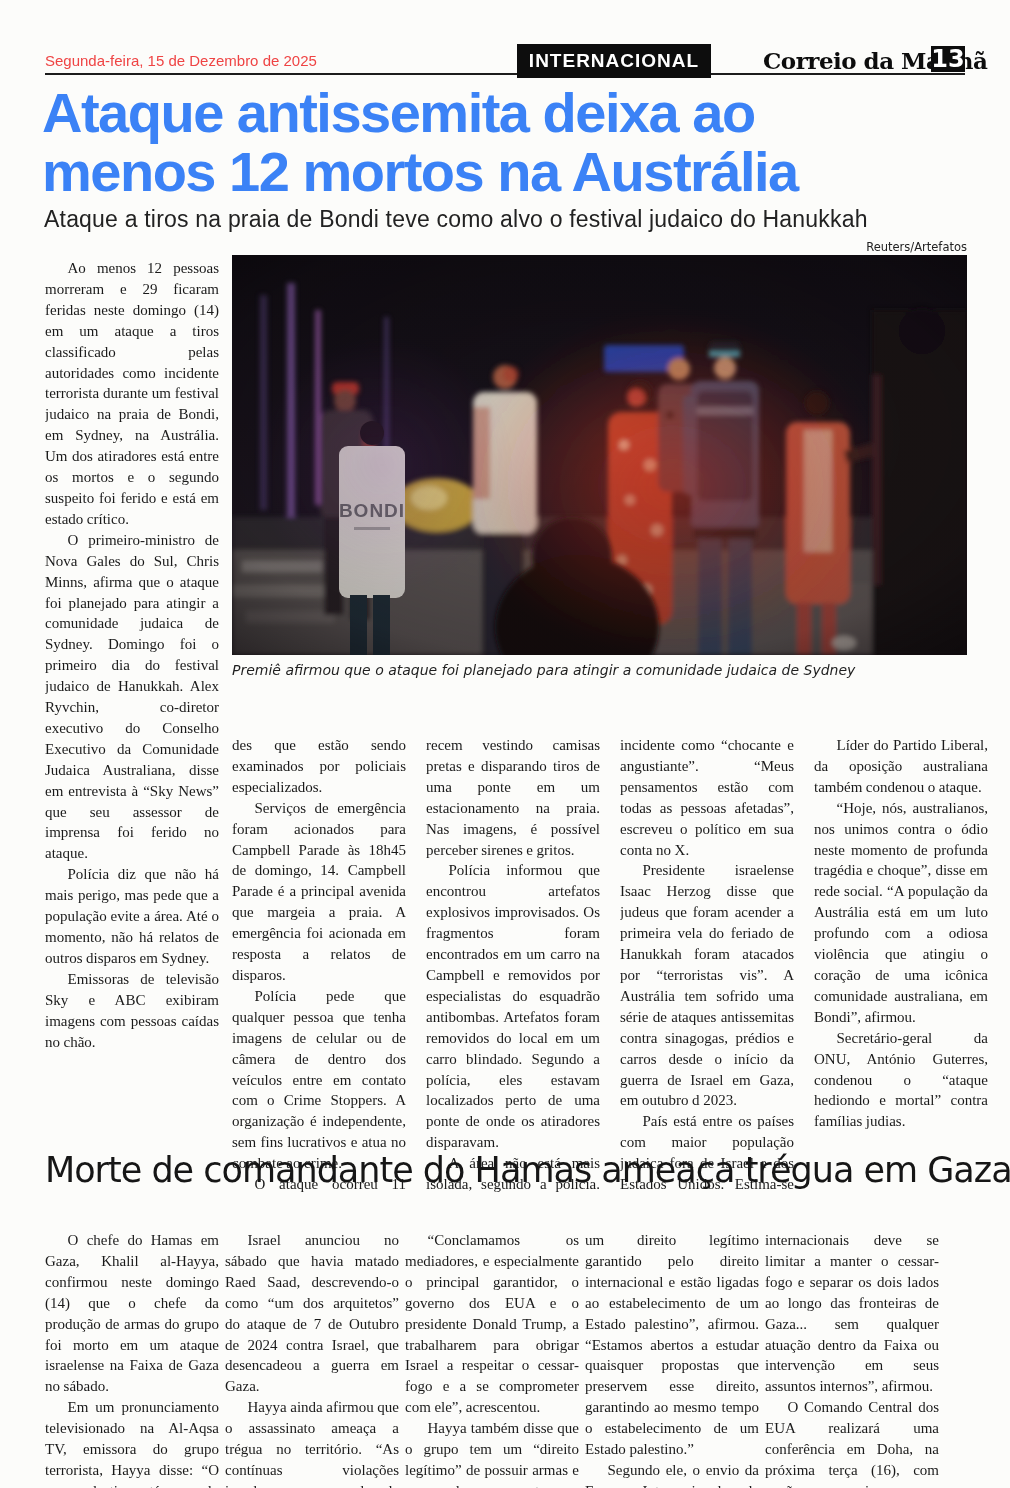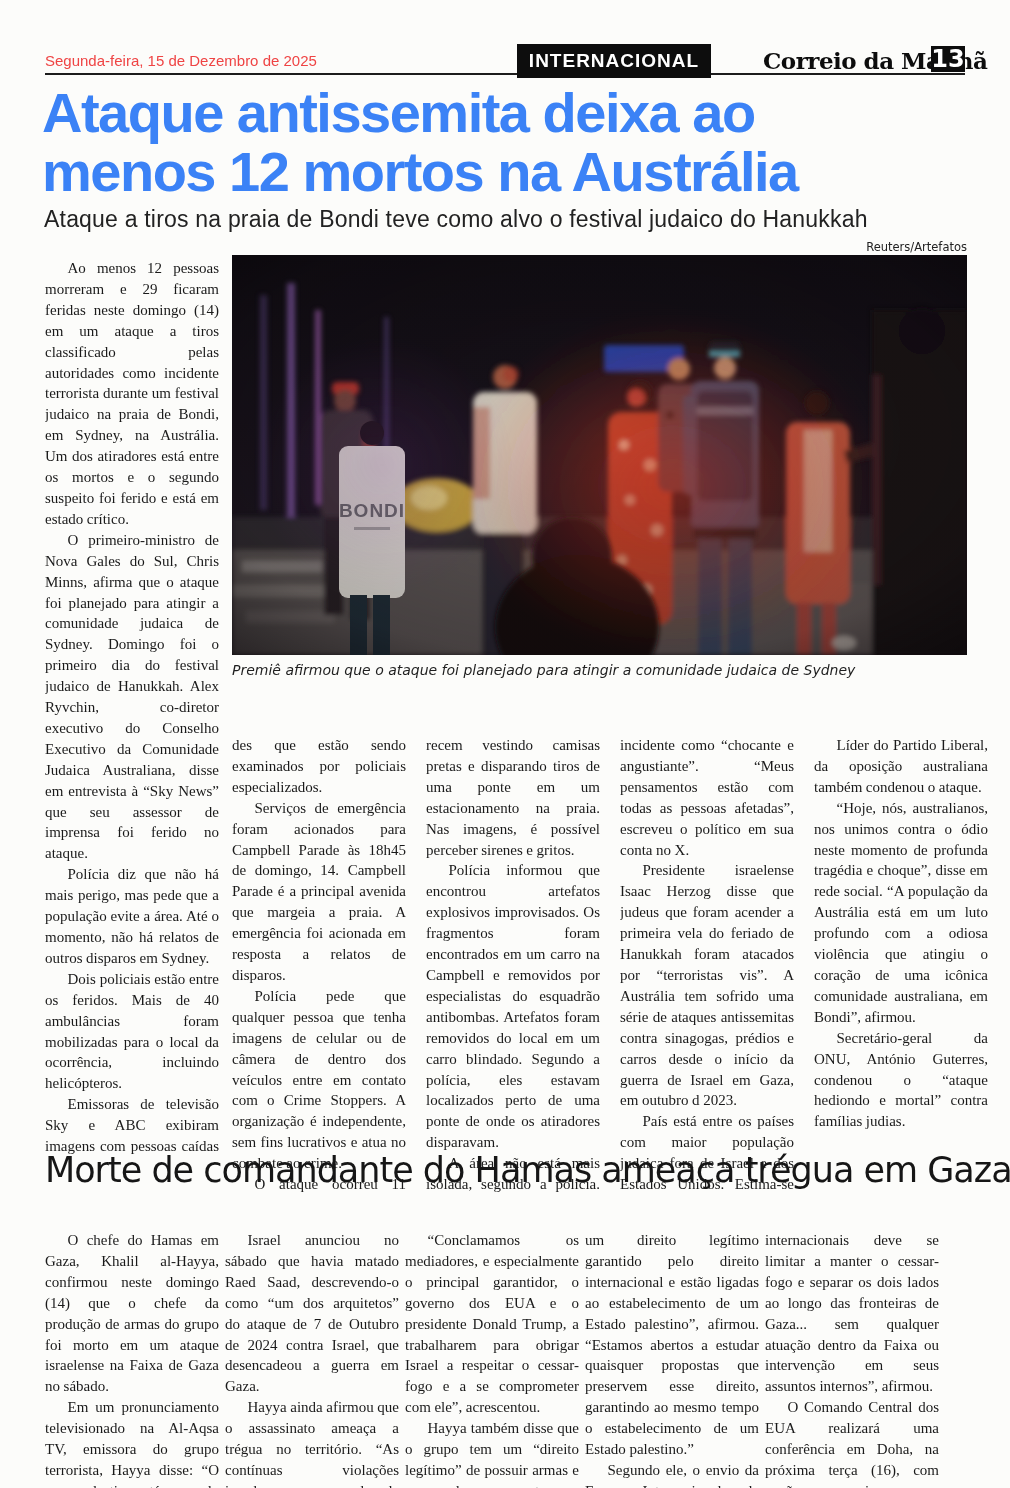--- a/index.html
+++ b/index.html
@@ -172,21 +172,20 @@
         <rect x="0" y="0" width="735" height="400" fill="url(#vig)"></rect>
       </svg>
     </div>
 
     <div class="caption">Premiê afirmou que o ataque foi planejado para atingir a comunidade judaica de Sydney</div>
 
     <div class="col1 bodytext">
         <p>Ao menos 12 pessoas morreram e 29 ficaram feridas neste domingo (14) em um ataque a tiros classificado pelas autoridades como incidente terrorista durante um festival judaico na praia de Bondi, em Sydney, na Austrália. Um dos atiradores está entre os mortos e o segundo suspeito foi ferido e está em estado crítico.</p>
         <p>O primeiro-ministro de Nova Gales do Sul, Chris Minns, afirma que o ataque foi planejado para atingir a comunidade judaica de Sydney. Domingo foi o primeiro dia do festival judaico de Hanukkah. Alex Ryvchin, co-diretor executivo do Conselho Executivo da Comunidade Judaica Australiana, disse em entrevista à “Sky News” que seu assessor de imprensa foi ferido no ataque.</p>
         <p>Polícia diz que não há mais perigo, mas pede que a população evite a área. Até o momento, não há relatos de outros disparos em Sydney.</p>
-        <p>Dois policiais estão entre os feridos. Mais de 40 ambulâncias foram mobilizadas para o local da ocorrência, incluindo helicópteros.</p>
         <p>Emissoras de televisão Sky e ABC exibiram imagens com pessoas caídas no chão.</p>
       </div>
 
     <div class="colrow">
       <div class="col bodytext">
           <p class="cont">des que estão sendo examinados por policiais especializados.</p>
           <p>Serviços de emergência foram acionados para Campbell Parade às 18h45 de domingo, 14. Campbell Parade é a principal avenida que margeia a praia. A emergência foi acionada em resposta a relatos de disparos.</p>
           <p>Polícia pede que qualquer pessoa que tenha imagens de celular ou de câmera de dentro dos veículos entre em contato com o Crime Stoppers. A organização é independente, sem fins lucrativos e atua no combate ao crime.</p>
           <p>O ataque ocorreu 11 anos depois de um atirador ter feito 18 pessoas reféns no Lindt Cafe, em Sydney. Dois reféns e o atirador foram mortos após um impasse de 16 horas.</p>
         </div>

